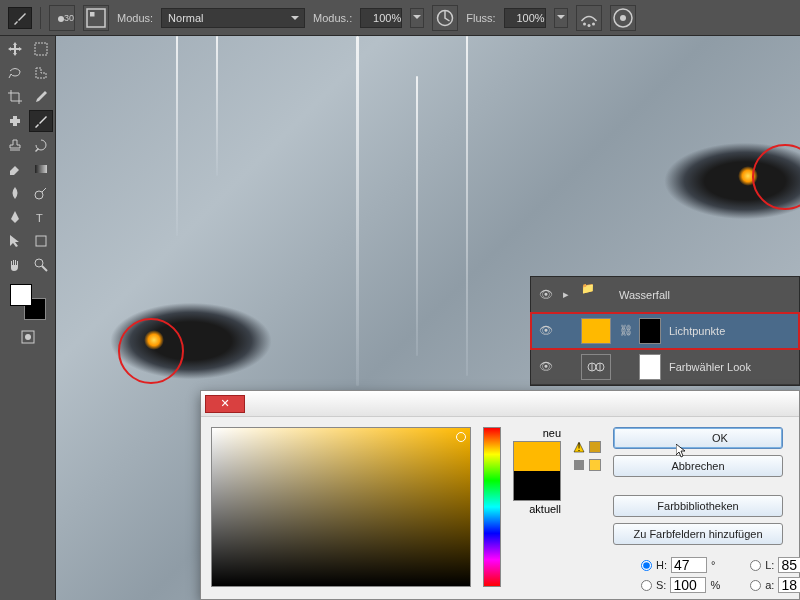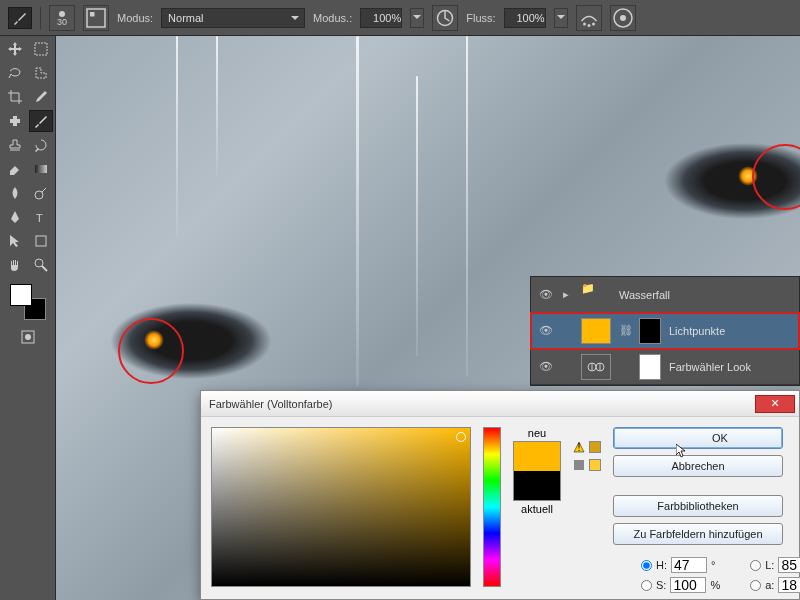--- a/index.html
+++ b/index.html
@@ -1,21 +1,21 @@
 <!DOCTYPE html>
 <html><head>
 <meta charset="utf-8">
 <style>
 *{margin:0;padding:0;box-sizing:border-box;font-family:Tahoma,Arial,sans-serif;font-size:11px;}
 body{width:800px;height:600px;background:#535353;overflow:hidden;position:relative;}
 
 
 .optbar{height:36px;background:#535353;border-bottom:1px solid #2a2a2a;display:flex;align-items:center;padding:0 8px;gap:8px;color:#ddd;}
 .optbar .sep{width:1px;height:22px;background:#3a3a3a;}
-.brush-prev{width:26px;height:26px;background:#535353;border:1px solid #3a3a3a;display:flex;flex-direction:column;align-items:center;justify-content:center;position:relative;}
+.brush-prev{width:26px;height:26px;background:#535353;border:1px solid #3a3a3a;display:flex;flex-direction:row;align-items:center;justify-content:flex-end;position:relative;}
 .brush-dot{width:6px;height:6px;border-radius:50%;background:#ccc;margin-top:2px;}
 .brush-sz{font-size:9px;color:#ccc;}
 .sq-btn{width:26px;height:26px;background:#535353;border:1px solid #3a3a3a;display:flex;align-items:center;justify-content:center;color:#ccc;}
 .label{color:#ccc;}
 .dd{background:#3a3a3a;border:1px solid #2a2a2a;color:#ddd;height:20px;padding:0 18px 0 6px;display:flex;align-items:center;position:relative;}
 .dd:after{content:"";position:absolute;right:5px;top:7px;border:4px solid transparent;border-top-color:#ccc;}
 .pct{background:#3a3a3a;border:1px solid #2a2a2a;color:#ddd;height:20px;width:42px;display:flex;align-items:center;justify-content:flex-end;}
 .chev{width:14px;height:20px;background:#535353;border:1px solid #3a3a3a;display:flex;align-items:center;justify-content:center;}
 .chev:after{content:"";border:4px solid transparent;border-top-color:#ccc;margin-top:3px;}
 
@@ -56,21 +56,21 @@
 
 .dialog{position:absolute;left:200px;top:390px;width:600px;height:210px;background:#f0f0f0;border:1px solid #888;box-shadow:0 4px 12px rgba(0,0,0,.4);}
 .titlebar{height:26px;background:linear-gradient(to bottom,#fff,#e4e4e4);border-bottom:1px solid #ccc;display:flex;align-items:center;padding:0 4px;color:#333;}
 .titlebar .tx{flex:1;padding-left:4px;}
 .closebtn{width:40px;height:18px;background:#d94040;color:#fff;display:flex;align-items:center;justify-content:center;border:1px solid #a02020;}
 .dcontent{display:flex;padding:10px;gap:12px;}
 .field{width:260px;height:160px;background:linear-gradient(to right,#fff,#ffb900);position:relative;border:1px solid #888;}
 .field:before{content:"";position:absolute;inset:0;background:linear-gradient(to top,#000,transparent);}
 .fring{position:absolute;right:4px;top:4px;width:10px;height:10px;border:1px solid #fff;border-radius:50%;}
 .hue{width:18px;height:160px;background:linear-gradient(to bottom,#f00,#ff0,#0f0,#0ff,#00f,#f0f,#f00);border:1px solid #888;}
-.prevcol{display:flex;flex-direction:column;align-items:center;gap:2px;}
+.prevcol{display:flex;flex-direction:column;align-items:flex-end;gap:2px;}
 .prevbox{width:48px;height:60px;border:1px solid #888;display:flex;flex-direction:column;}
 .prevbox .n{flex:1;background:#ffb900;}
 .prevbox .c{flex:1;background:#000;}
 .warn{display:flex;flex-direction:column;gap:6px;margin-top:14px;}
 .warn div{display:flex;align-items:center;gap:4px;}
 .wtri{width:12px;height:12px;}
 .wsq{width:12px;height:12px;border:1px solid #888;}
 .buttons{display:flex;flex-direction:column;gap:6px;width:170px;}
 .btn{height:22px;border:1px solid #888;background:linear-gradient(to bottom,#fafdff,#dce8f4);display:flex;align-items:center;justify-content:center;color:#222;border-radius:3px;}
 .btn.pri{border-color:#5a8ac0;box-shadow:0 0 0 1px #7ab0e0 inset;position:relative;padding-left:44px;}
@@ -324,21 +324,20 @@
         </svg>
       </span>
     <span class="link"></span>
     <span class="mask" style="background:#fff"></span>
     <span>Farbwähler Look</span>
   </div>
 </div>
 
 <div class="dialog">
   <div class="titlebar">
-    <span class="tx">Farbwähler (Volltonfarbe)</span>
     <div class="closebtn">
         <span>✕</span>
       </div>
   </div>
   <div class="dcontent">
     <div class="field">
         <div class="fring"></div>
       </div>
     <div class="hue"></div>
     <div class="prevcol">

